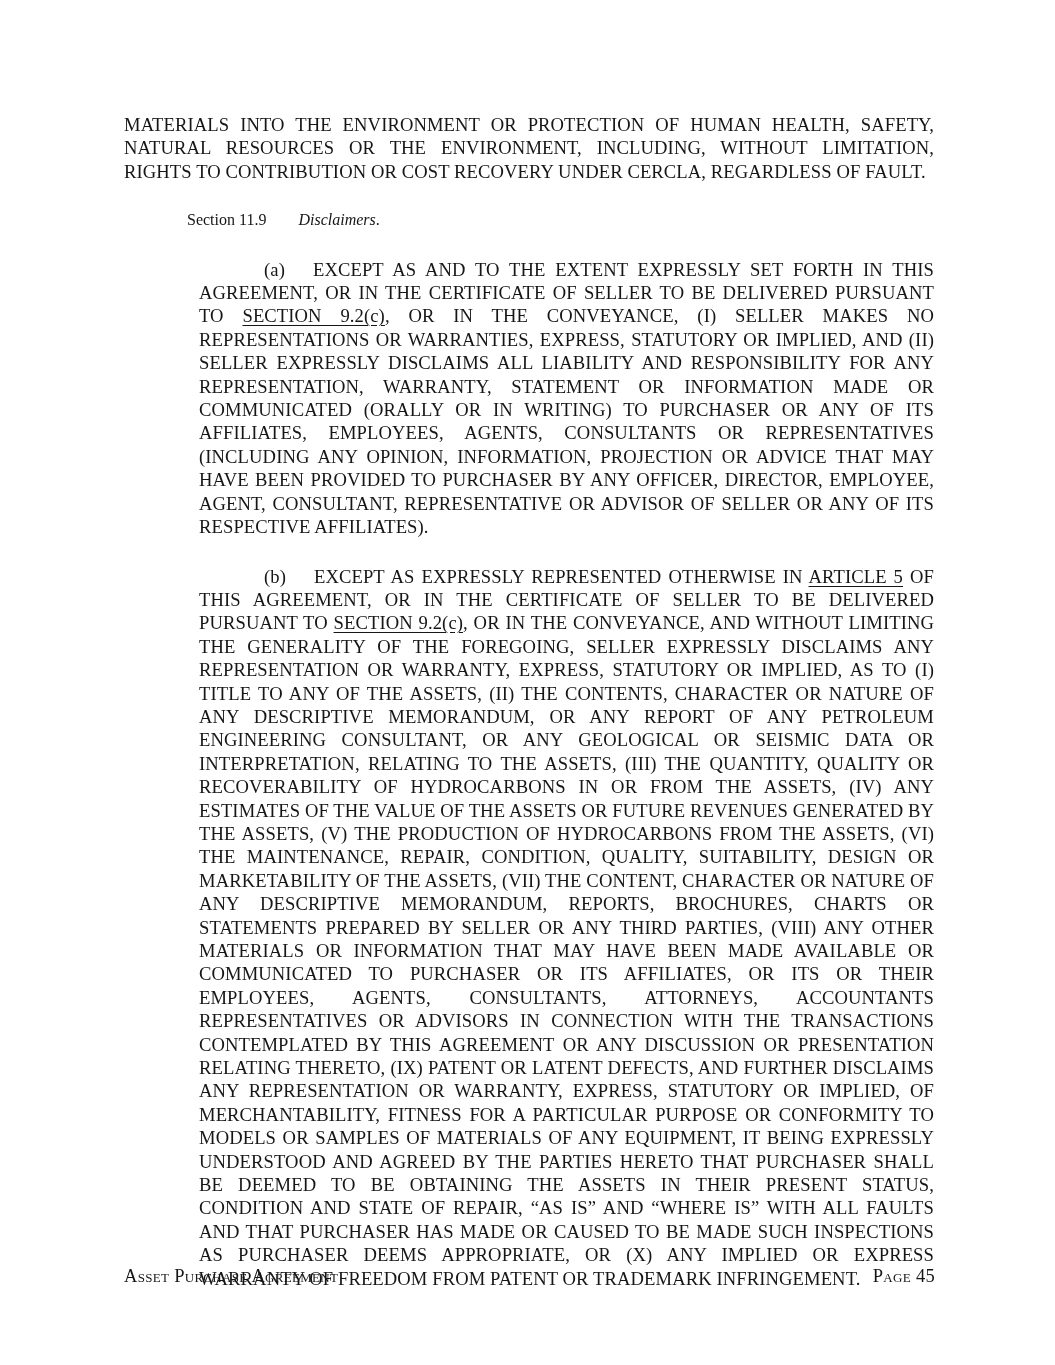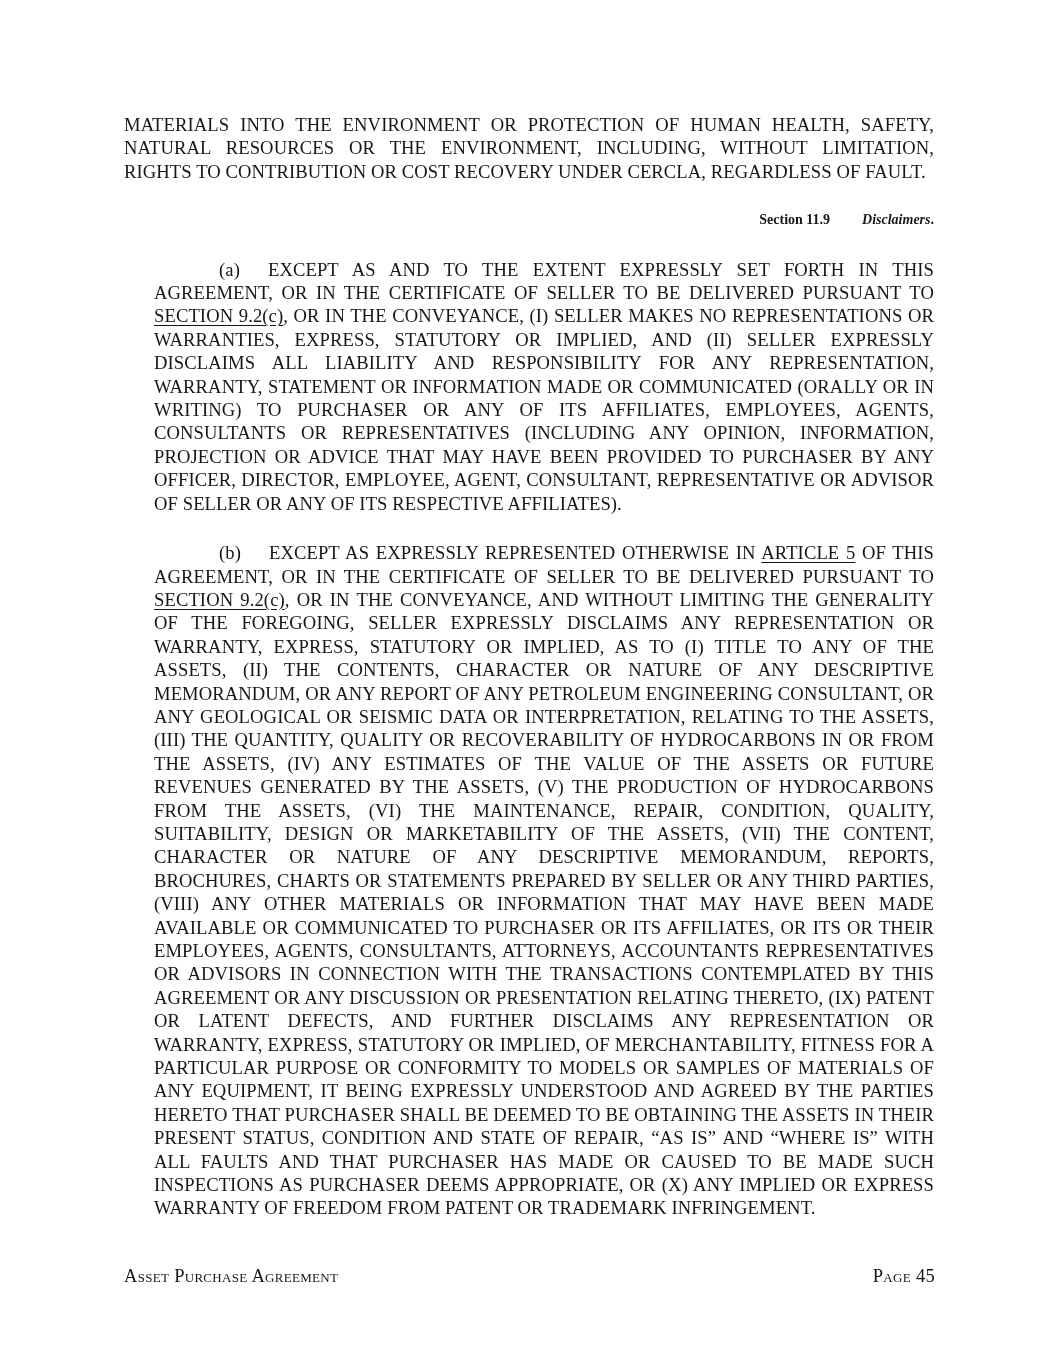--- a/index.html
+++ b/index.html
@@ -20,31 +20,31 @@
     top: 113px;
     width: 810px;
   }
   .para {
     font-size: 18.6px;
     line-height: 23.4px;
     text-align: justify;
     letter-spacing: 0.1px;
   }
   .indent-block {
-    margin-left: 30px;
+    margin-left: 75px;
     margin-top: 26px;
     text-indent: 65px;
   }
   .heading {
     margin-left: 63px;
     margin-top: 25px;
-    font-size: 14px;
+    font-size: 16px;
     line-height: 23.4px;
-    font-weight: bold;
-    text-align: right;
+    font-weight: normal;
+    text-align: left;
   }
   .heading .tab-gap { display: inline-block; width: 32px; }
   .heading .title { font-style: italic; }
   .plabel { }
   .lgap { display: inline-block; width: 28px; }
   .u { text-decoration: underline; text-underline-offset: 2.5px; }
   .footer {
     position: absolute;
     left: 124px;
     top: 1266px;

